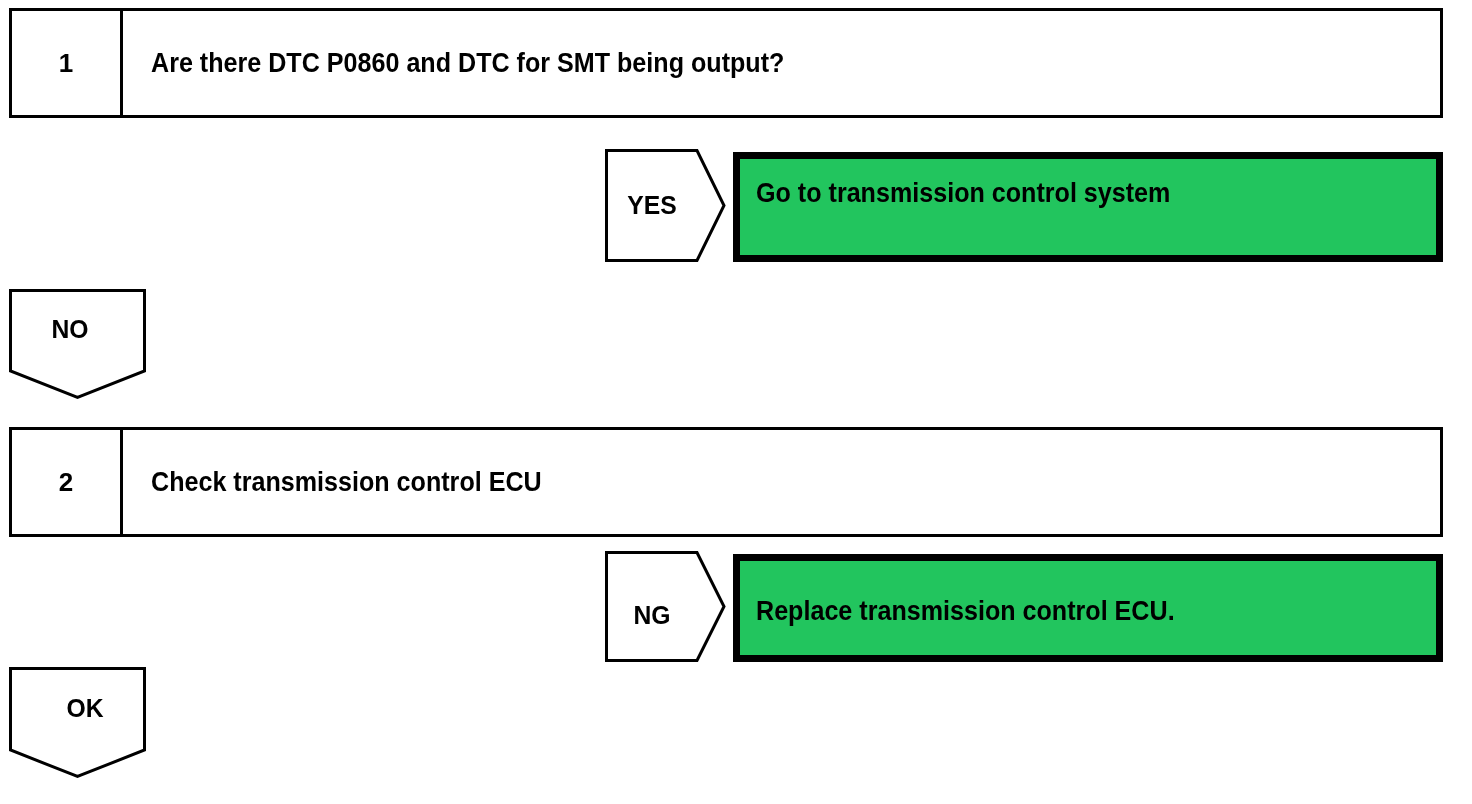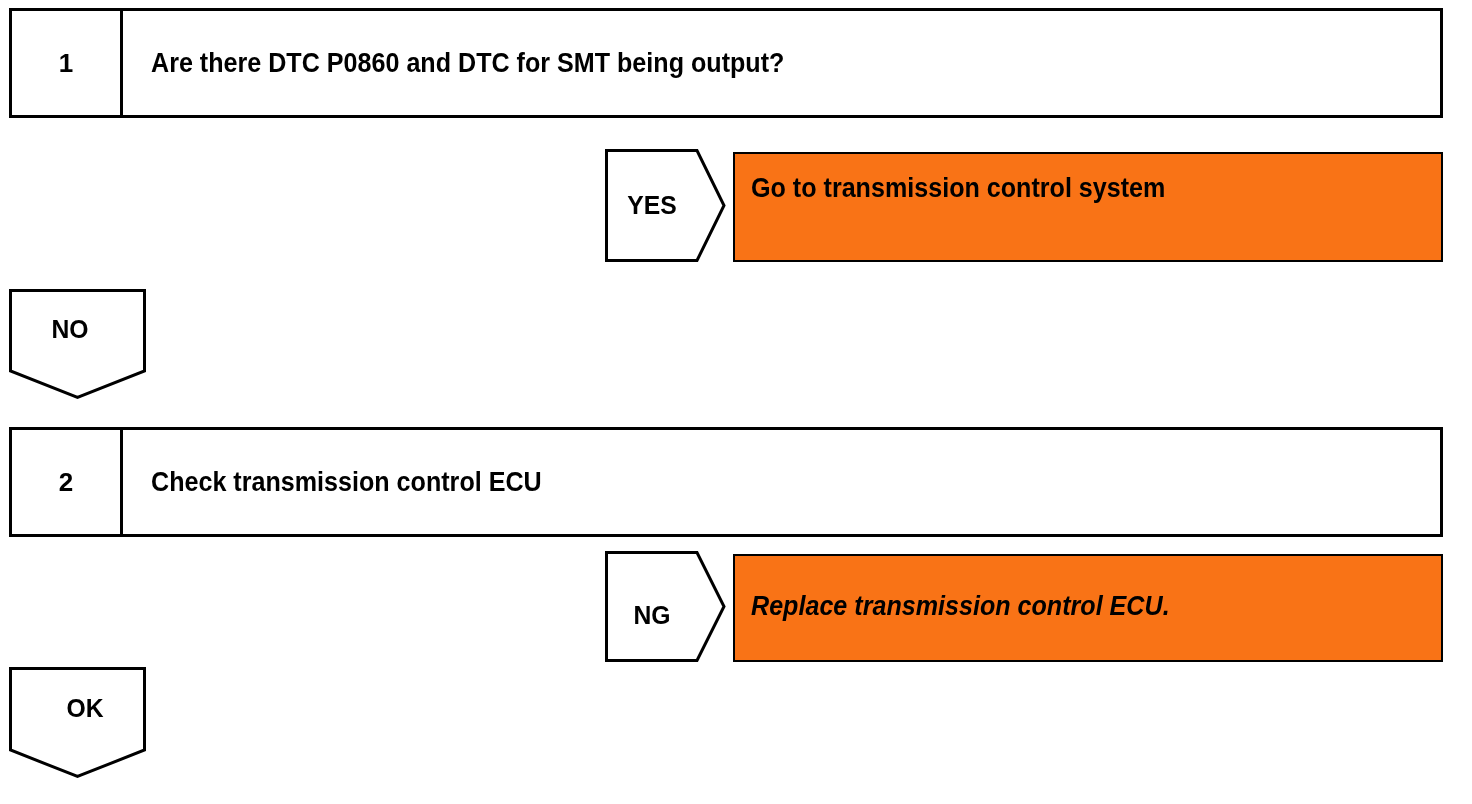--- a/index.html
+++ b/index.html
@@ -61,22 +61,22 @@
     font-family: "Liberation Sans", sans-serif;
     white-space: nowrap;
     transform: scaleX(0.93);
     transform-origin: left center;
   }
 
   
   .result-box {
     position: absolute;
     box-sizing: border-box;
-    border: 2px solid #000000;
-    background: #f97316;
+    border: 7px solid #000000;
+    background: #22c55e;
   }
   .result-text {
     position: absolute;
     font-size: 27px;
     font-weight: bold;
     color: #000000;
     font-family: "Liberation Sans", sans-serif;
     white-space: nowrap;
     transform: scaleX(0.93);
     transform-origin: left top;
@@ -161,21 +161,21 @@
     </div>
   </div>
 
   <div class="pentagon pentagon-right" style="left:605px; top:551px; width:122px; height:128px;">
     <svg width="122" height="111" viewBox="0 0 122 111">
       <polygon points="1.5,1.5 92,1.5 119,55.5 92,109.5 1.5,109.5" fill="#ffffff" stroke="#000000" stroke-width="3" stroke-linejoin="miter"></polygon>
     </svg>
     <span class="pentagon-label">NG</span>
   </div>
 
-  <div class="result-box" style="left:733px; top:554px; width:710px; height:108px;font-style:italic;">
+  <div class="result-box" style="left:733px; top:554px; width:710px; height:108px;">
     <span class="result-text" style="left:16px; top:35px;">Replace transmission control ECU.</span>
   </div>
 
   <div class="pentagon pentagon-down" style="left:9px; top:667px; width:152px; height:112px;">
     <svg width="137" height="112" viewBox="0 0 137 112">
       <polygon points="1.5,1.5 135.5,1.5 135.5,83 68.5,109.5 1.5,83" fill="#ffffff" stroke="#000000" stroke-width="3" stroke-linejoin="miter"></polygon>
     </svg>
     <span class="pentagon-label">OK</span>
   </div>
 

